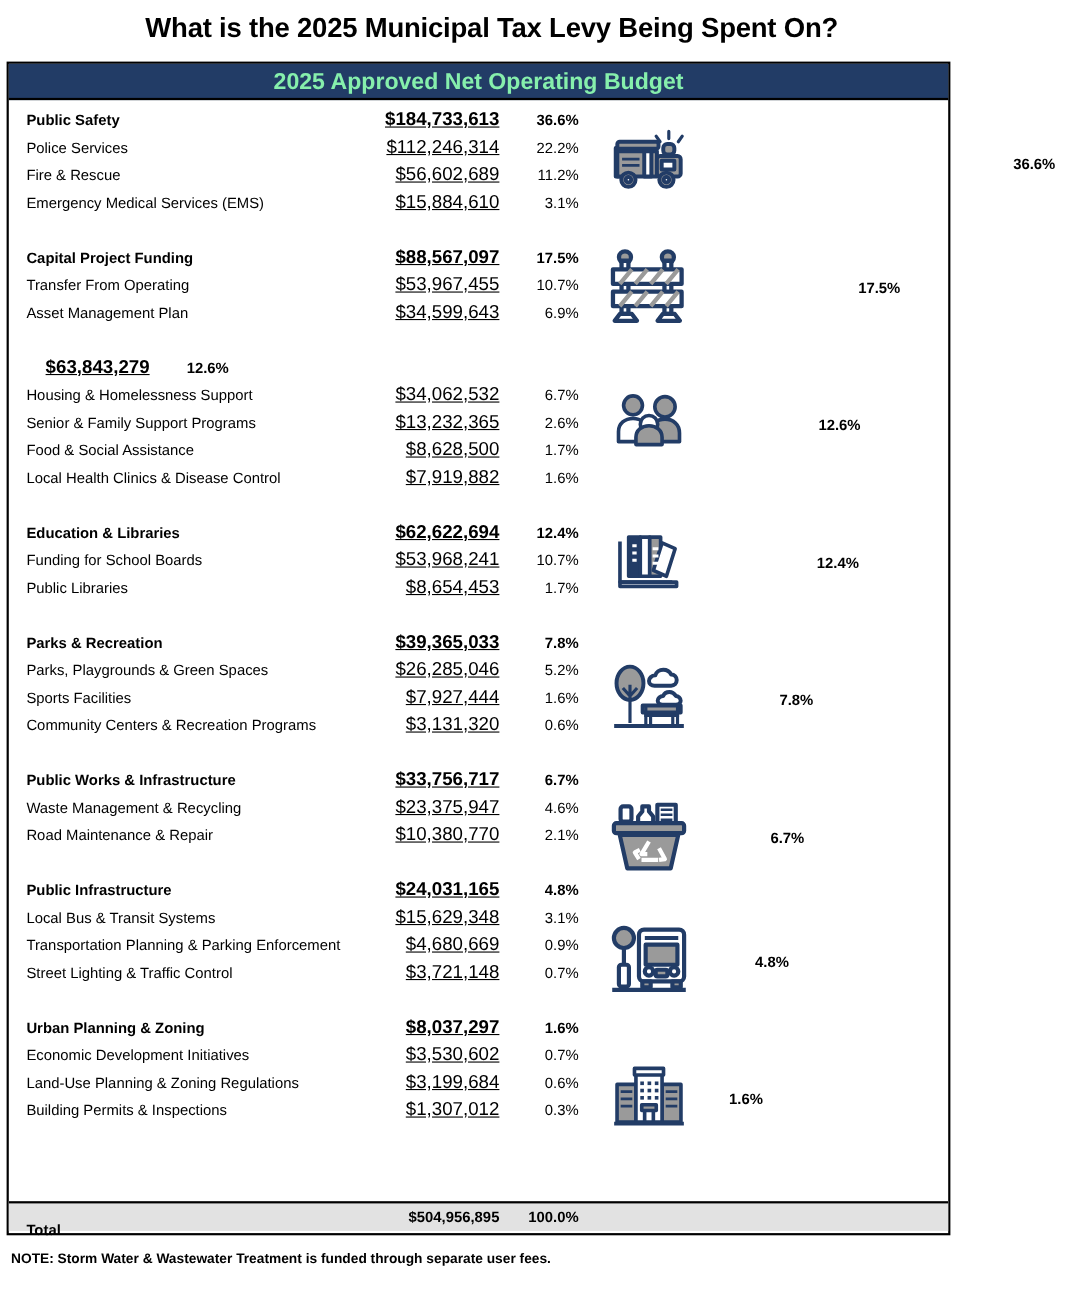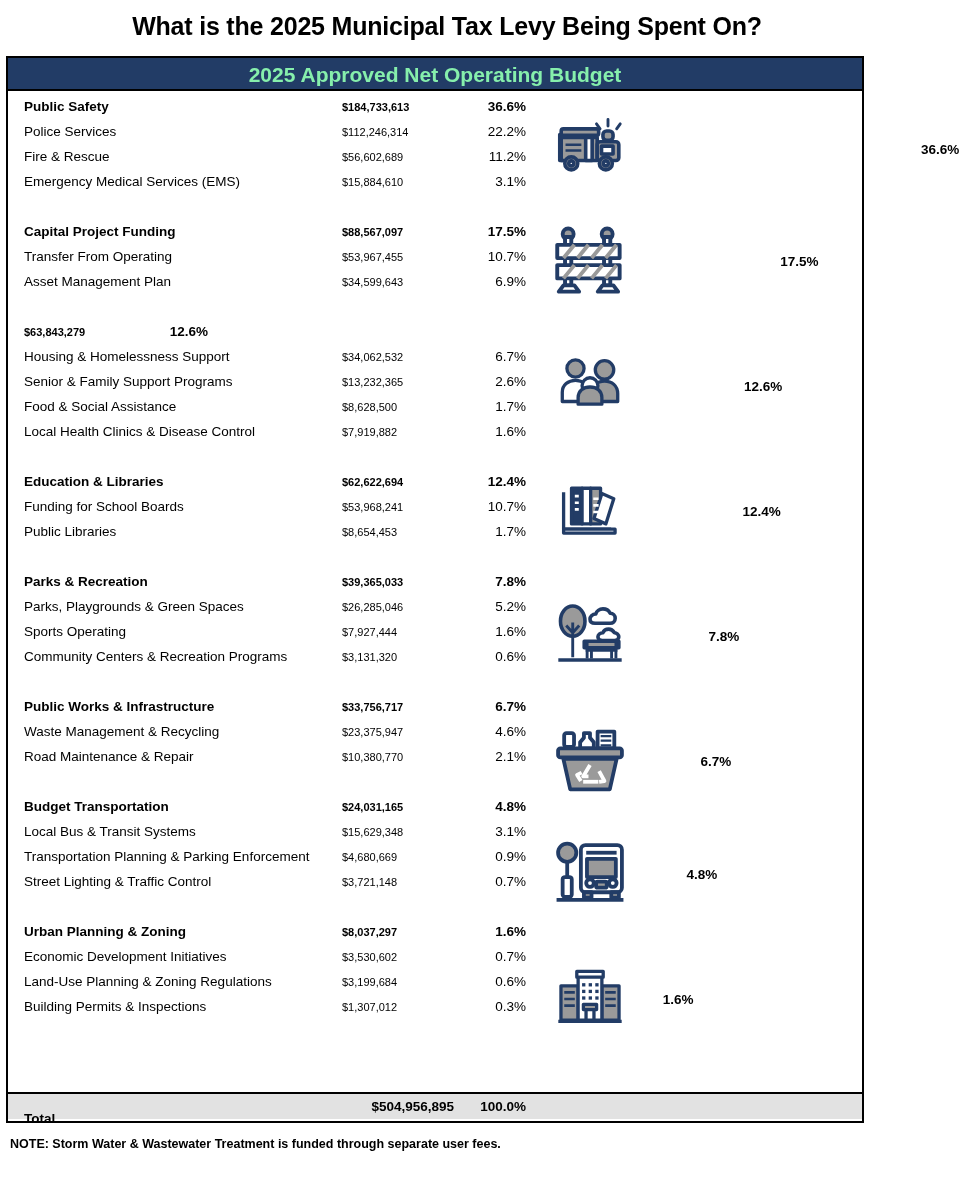--- a/index.html
+++ b/index.html
@@ -68,23 +68,24 @@
   }
   .row.header-row{font-weight:bold;}
   .row .label{
     flex:0 0 318px;
     font-size:13.5px;
     white-space:nowrap;
   }
   .row.header-row .label{font-size:13.5px;}
   .row .amount{
     flex:0 0 112px;
-    text-align:left;
-    font-size:11px;
+    text-align:right;
+    font-size:17px;
     white-space:nowrap;
+    text-decoration:underline;
   }
   .row .pct{
     flex:0 0 72px;
     text-align:right;
     font-size:13.5px;
     white-space:nowrap;
   }
   .spacer{height:25px;}
 
   
@@ -244,21 +245,21 @@
             <div class="label">Parks &amp; Recreation</div>
             <div class="amount">$39,365,033</div>
             <div class="pct">7.8%</div>
           </div>
           <div class="row">
             <div class="label">Parks, Playgrounds &amp; Green Spaces</div>
             <div class="amount">$26,285,046</div>
             <div class="pct">5.2%</div>
           </div>
           <div class="row">
-            <div class="label">Sports Operating</div>
+            <div class="label">Sports Facilities</div>
             <div class="amount">$7,927,444</div>
             <div class="pct">1.6%</div>
           </div>
           <div class="row">
             <div class="label">Community Centers &amp; Recreation Programs</div>
             <div class="amount">$3,131,320</div>
             <div class="pct">0.6%</div>
           </div>
           <div class="spacer"></div>
           <div class="row header-row">
@@ -271,21 +272,21 @@
             <div class="amount">$23,375,947</div>
             <div class="pct">4.6%</div>
           </div>
           <div class="row">
             <div class="label">Road Maintenance &amp; Repair</div>
             <div class="amount">$10,380,770</div>
             <div class="pct">2.1%</div>
           </div>
           <div class="spacer"></div>
           <div class="row header-row">
-            <div class="label">Budget Transportation</div>
+            <div class="label">Public Infrastructure</div>
             <div class="amount">$24,031,165</div>
             <div class="pct">4.8%</div>
           </div>
           <div class="row">
             <div class="label">Local Bus &amp; Transit Systems</div>
             <div class="amount">$15,629,348</div>
             <div class="pct">3.1%</div>
           </div>
           <div class="row">
             <div class="label">Transportation Planning &amp; Parking Enforcement</div>

